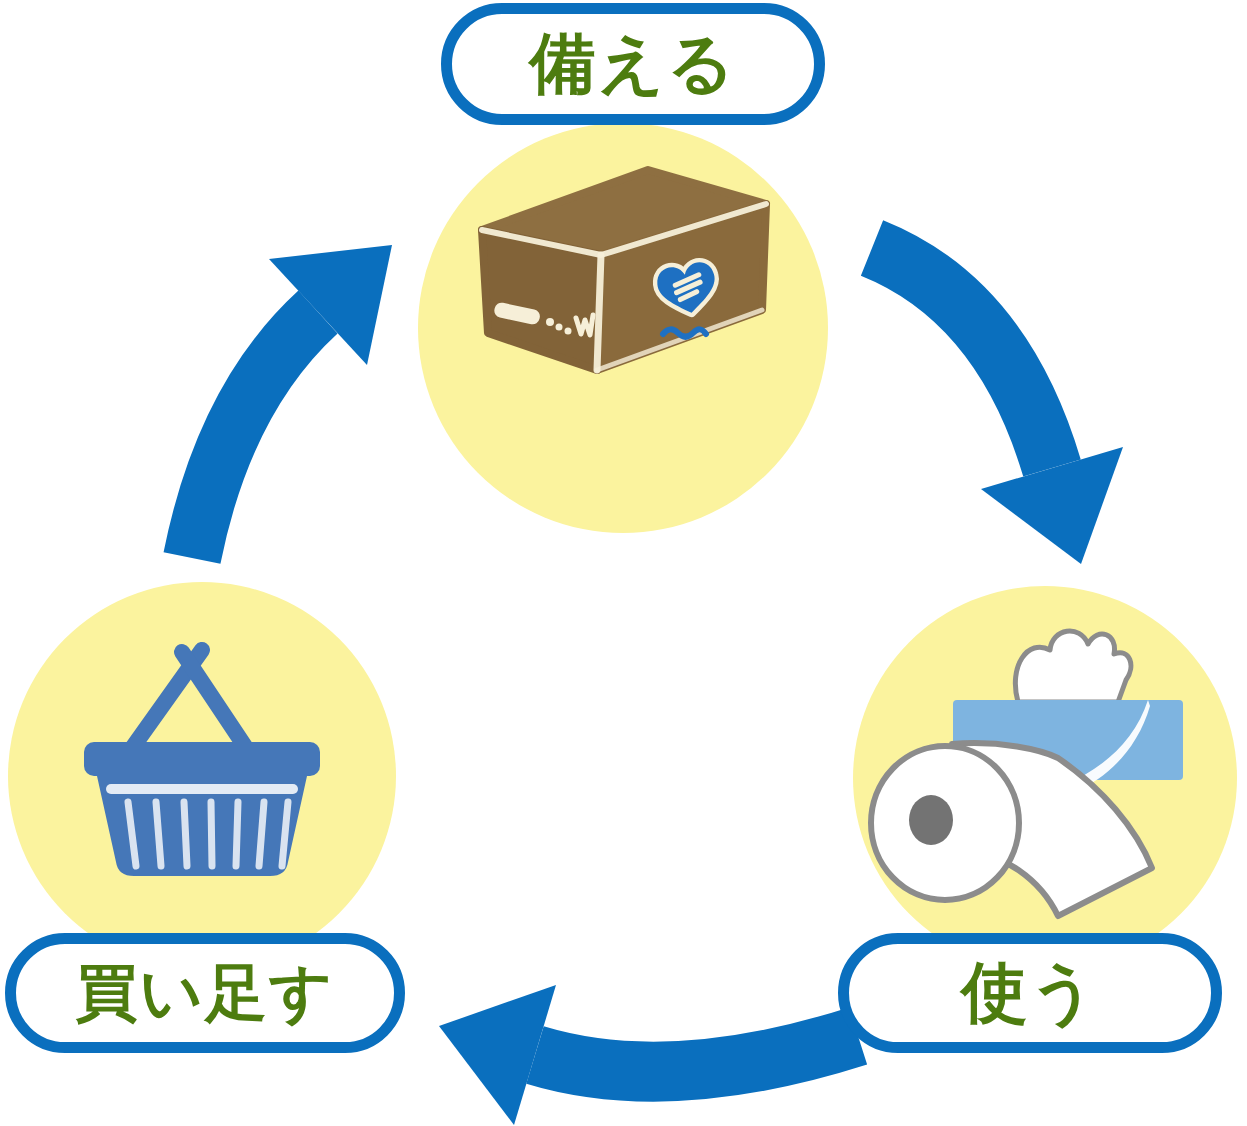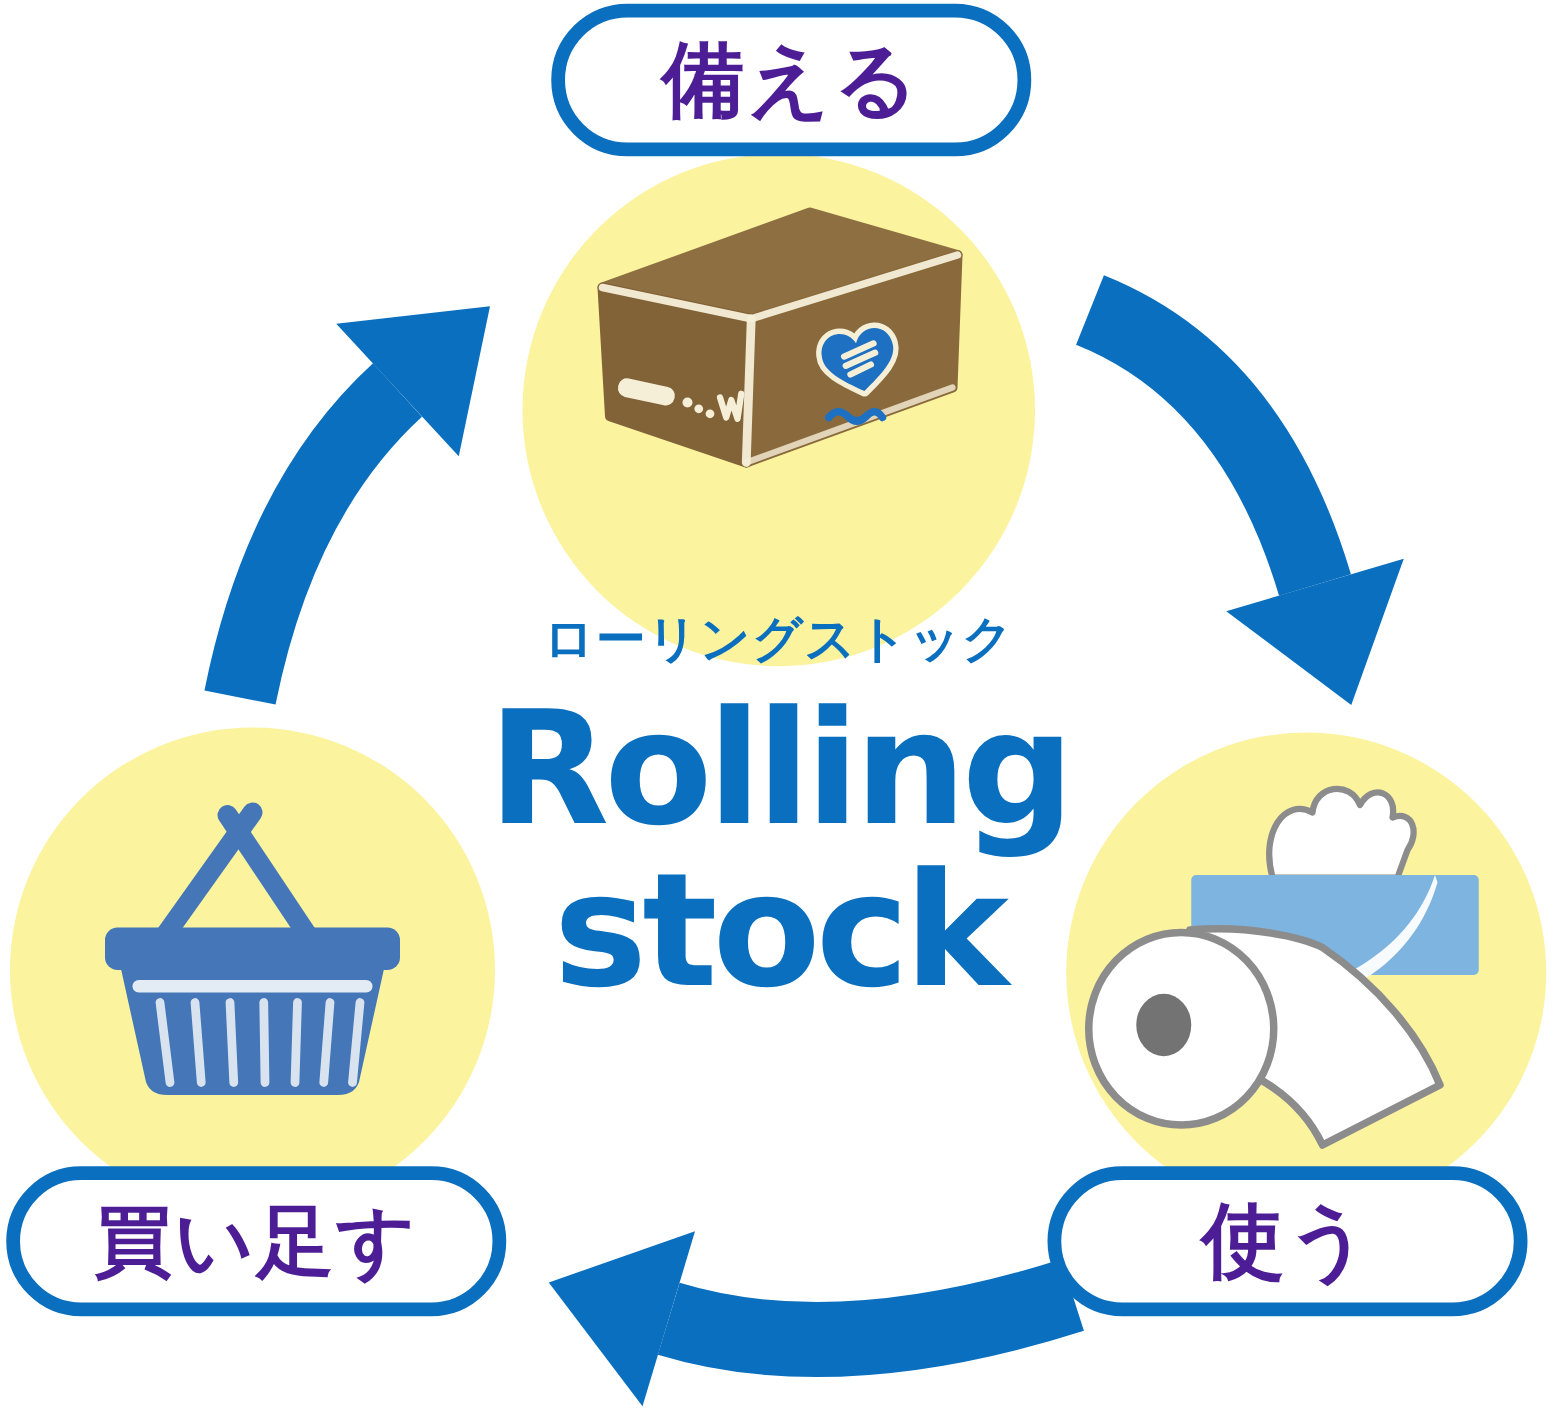--- a/index.html
+++ b/index.html
@@ -25,21 +25,21 @@
     z-index:2;pointer-events:none;
   }
 
   .pill{
     position:absolute;
     box-sizing:border-box;
     background:#ffffff;
     border:11px solid #0A6FBE;
     border-radius:75px;
     display:flex;align-items:center;justify-content:center;
-    color:#4c1d95;
+    color:#4d7c0f;
     font-weight:bold;
     font-size:66px;
     letter-spacing:2px;
     z-index:3;
     white-space:nowrap;
   }
   #pill-prepare{left:441px;top:3px;width:384px;height:122px;}
   #pill-restock{left:5px;top:933px;width:400px;height:120px;font-size:62px;}
   #pill-use{left:838px;top:933px;width:384px;height:120px;}
 
@@ -143,21 +143,14 @@
   <div class="pill" id="pill-prepare">
     <span>備える</span>
   </div>
   <div class="pill" id="pill-restock">
     <span>買い足す</span>
   </div>
   <div class="pill" id="pill-use">
     <span>使う</span>
   </div>
 
-  <div id="center-title">
-    <div class="kana">ローリングストック</div>
-    <div class="en">
-      <div>Rolling</div>
-      <div>stock</div>
-    </div>
-  </div>
 
 </div>
 
 </body></html>

